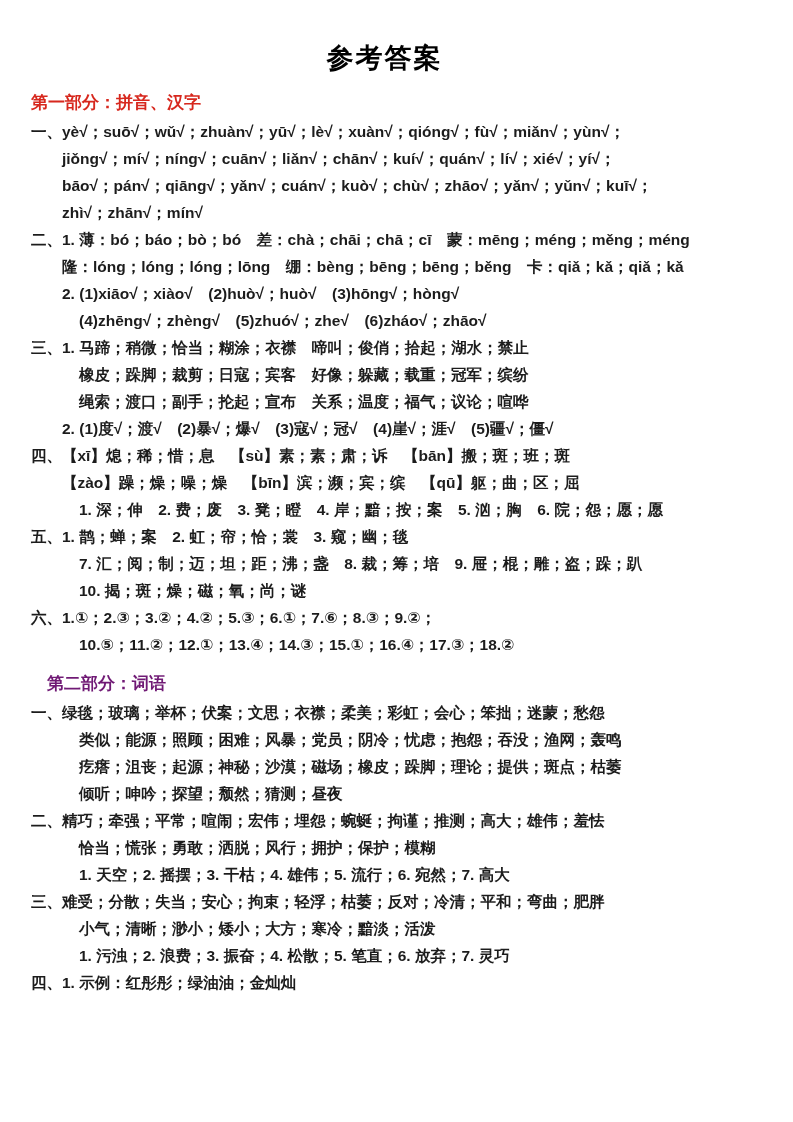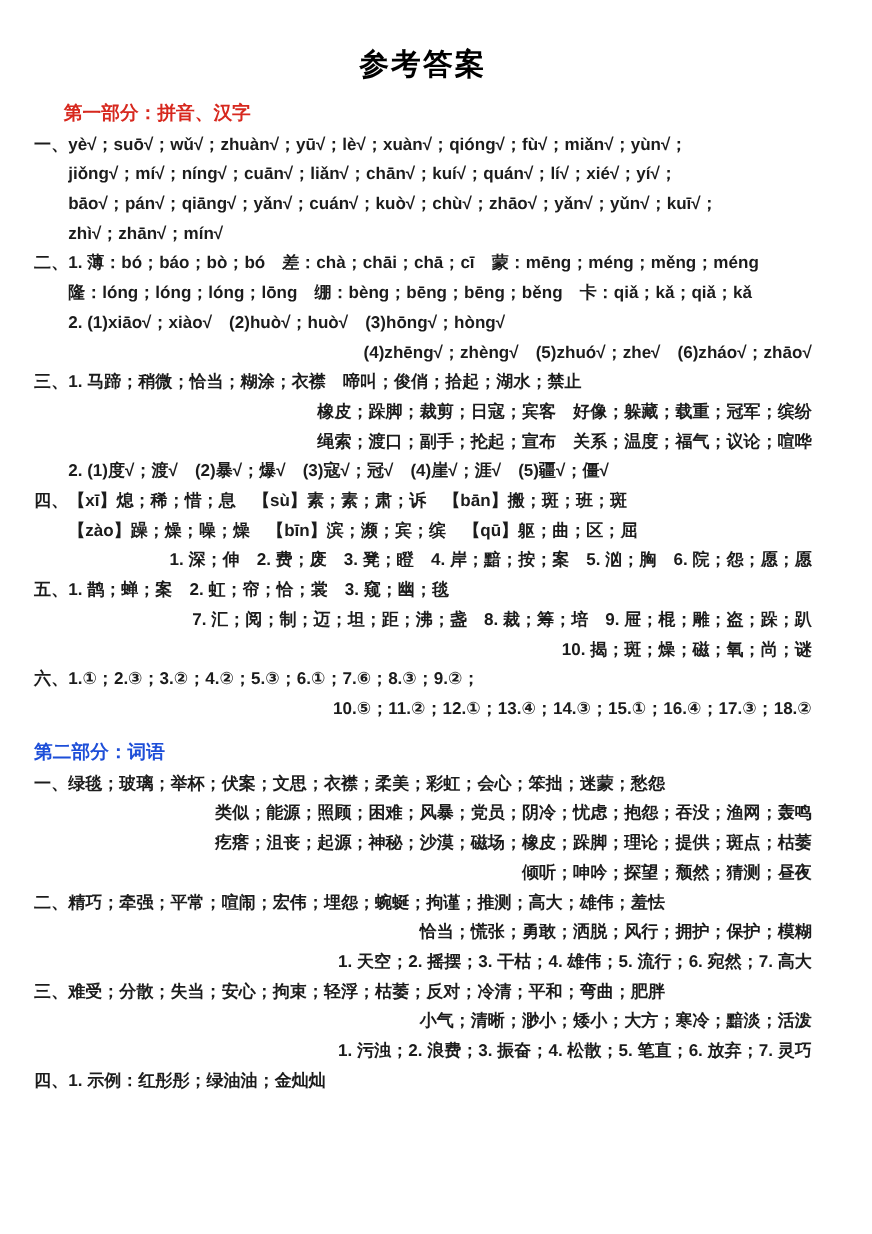--- a/index.html
+++ b/index.html
@@ -30,35 +30,35 @@
   }
   .item{margin:0;}
   .line{
     position:relative;
     padding-left:31px;
     line-height:27px;
     font-size:15.5px;
     font-weight:600;
     white-space:nowrap;
   }
-  .line.d{padding-left:48px;text-align:right;}
+  .line.d{padding-left:48px;}
   .marker{
     position:absolute;
     left:0;top:0;
   }
   .sp{margin-top:14px;}
 </style>
 </head>
 <body>
 
 <div class="page">
   <h1 class="doc-title">参考答案</h1>
   <div id="doc-body">
       <div class="section">
-        <div class="section-heading" style="color: rgb(215, 40, 30); margin-left: 27px;">第一部分：拼音、汉字</div>
+        <div class="section-heading" style="color: rgb(215, 40, 30);">第一部分：拼音、汉字</div>
         <div class="item">
           <div class="line c"><span class="marker">一、</span><span>yè√；suō√；wǔ√；zhuàn√；yū√；lè√；xuàn√；qióng√；fù√；miǎn√；yùn√；</span></div>
           <div class="line c"><span>jiǒng√；mí√；níng√；cuān√；liǎn√；chān√；kuí√；quán√；lí√；xié√；yí√；</span></div>
           <div class="line c"><span>bāo√；pán√；qiāng√；yǎn√；cuán√；kuò√；chù√；zhāo√；yǎn√；yǔn√；kuī√；</span></div>
           <div class="line c"><span>zhì√；zhān√；mín√</span></div>
         </div>
         <div class="item">
           <div class="line c"><span class="marker">二、</span><span>1. 薄：bó；báo；bò；bó　差：chà；chāi；chā；cī　蒙：mēng；méng；měng；méng</span></div>
           <div class="line c"><span>隆：lóng；lóng；lóng；lōng　绷：bèng；bēng；bēng；běng　卡：qiǎ；kǎ；qiǎ；kǎ</span></div>
           <div class="line c"><span>2. (1)xiāo√；xiào√　(2)huò√；huò√　(3)hōng√；hòng√</span></div>
@@ -79,21 +79,21 @@
           <div class="line c"><span class="marker">五、</span><span>1. 鹊；蝉；案　2. 虹；帘；恰；裳　3. 窥；幽；毯</span></div>
           <div class="line d"><span>7. 汇；阅；制；迈；坦；距；沸；盏　8. 裁；筹；培　9. 屉；棍；雕；盗；跺；趴</span></div>
           <div class="line d"><span>10. 揭；斑；燥；磁；氧；尚；谜</span></div>
         </div>
         <div class="item">
           <div class="line c"><span class="marker">六、</span><span>1.①；2.③；3.②；4.②；5.③；6.①；7.⑥；8.③；9.②；</span></div>
           <div class="line d"><span>10.⑤；11.②；12.①；13.④；14.③；15.①；16.④；17.③；18.②</span></div>
         </div>
       </div>
       <div class="section sp">
-        <div class="section-heading" style="color: #1d4ed8;">第二部分：词语</div>
+        <div class="section-heading" style="color: #701a75; margin-left: 16px;">第二部分：词语</div>
         <div class="item">
           <div class="line c"><span class="marker">一、</span><span>绿毯；玻璃；举杯；伏案；文思；衣襟；柔美；彩虹；会心；笨拙；迷蒙；愁怨</span></div>
           <div class="line d"><span>类似；能源；照顾；困难；风暴；党员；阴冷；忧虑；抱怨；吞没；渔网；轰鸣</span></div>
           <div class="line d"><span>疙瘩；沮丧；起源；神秘；沙漠；磁场；橡皮；跺脚；理论；提供；斑点；枯萎</span></div>
           <div class="line d"><span>倾听；呻吟；探望；颓然；猜测；昼夜</span></div>
         </div>
         <div class="item">
           <div class="line c"><span class="marker">二、</span><span>精巧；牵强；平常；喧闹；宏伟；埋怨；蜿蜒；拘谨；推测；高大；雄伟；羞怯</span></div>
           <div class="line d"><span>恰当；慌张；勇敢；洒脱；风行；拥护；保护；模糊</span></div>
           <div class="line d"><span>1. 天空；2. 摇摆；3. 干枯；4. 雄伟；5. 流行；6. 宛然；7. 高大</span></div>

